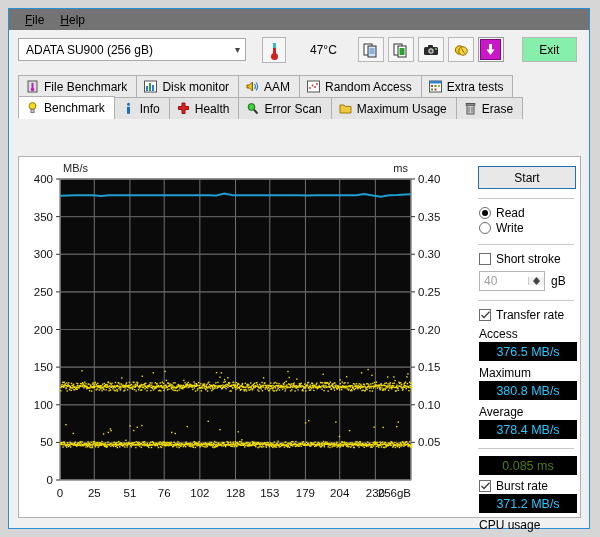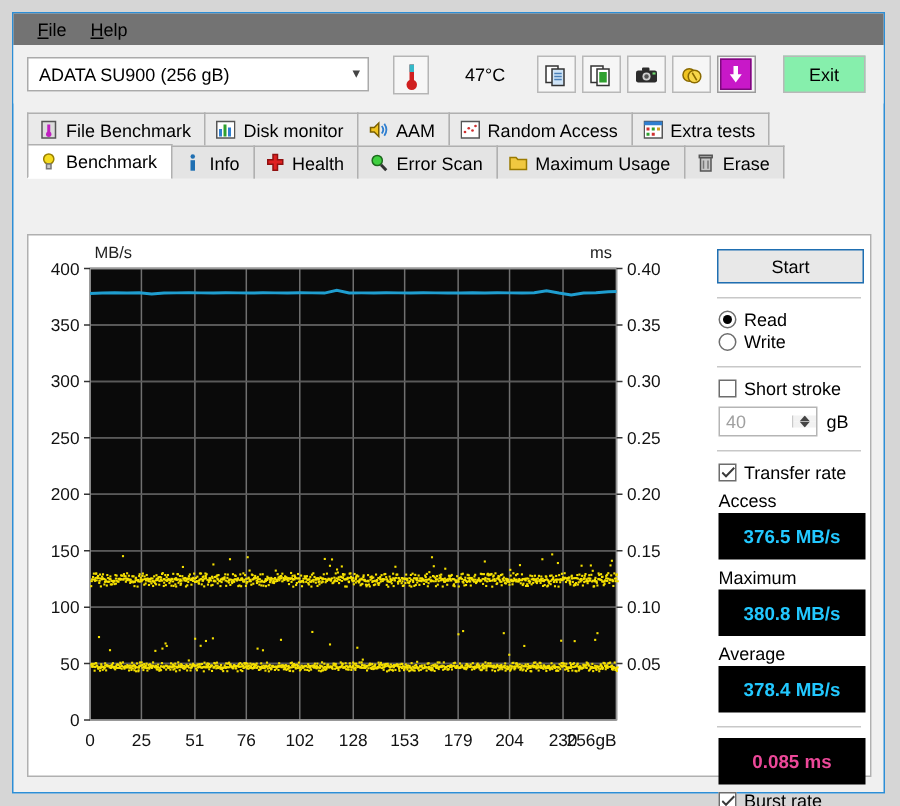--- a/index.html
+++ b/index.html
@@ -104,26 +104,26 @@
         display:flex;align-items:center;justify-content:center;flex:none;}
   .cbox svg{display:block;}
   .spinrow{display:flex;align-items:center;gap:6px;margin:5px 0 0 2px;}
   .spin{width:66px;height:20px;border:1px solid #b5b5b5;background:#fff;display:flex;box-sizing:border-box;align-items:center;}
   .spin .val{flex:1;display:flex;align-items:center;padding-left:4px;color:#a0a0a0;font-size:12px;}
   .spin .arrows{width:15px;border-left:1px solid #c9c9c9;display:flex;flex-direction:column;}
   .spin .ar{flex:1;display:flex;align-items:center;justify-content:center;background:#f2f2f2;}
   .spin .ar svg{display:block;}
   .lbl{font-size:12px;margin:5px 0 1px 2px;}
   .lcd{
-    height:31px;background:#000;display:flex;align-items:center;justify-content:center;
-    font-family:"Liberation Sans", sans-serif;font-size:12.5px;font-weight:bold;margin:0 0 0 2px;width:98px;
+    height:19px;background:#000;display:flex;align-items:center;justify-content:center;
+    font-family:"Liberation Sans", sans-serif;font-size:12.5px;font-weight:normal;margin:0 0 0 2px;width:98px;
     box-sizing:border-box;
   }
   .lcd.cyan{color:#22c8ff;}
-  .lcd.yellow{color:#ec4899;}
+  .lcd.yellow{color:#4d7c0f;}
   .gB{font-size:12px;}
 </style>
 </head>
 <body>
 
 <div class="win">
 
 
   <div class="menubar">
     <div class="menu-item"><u>F</u><span>ile</span></div>

